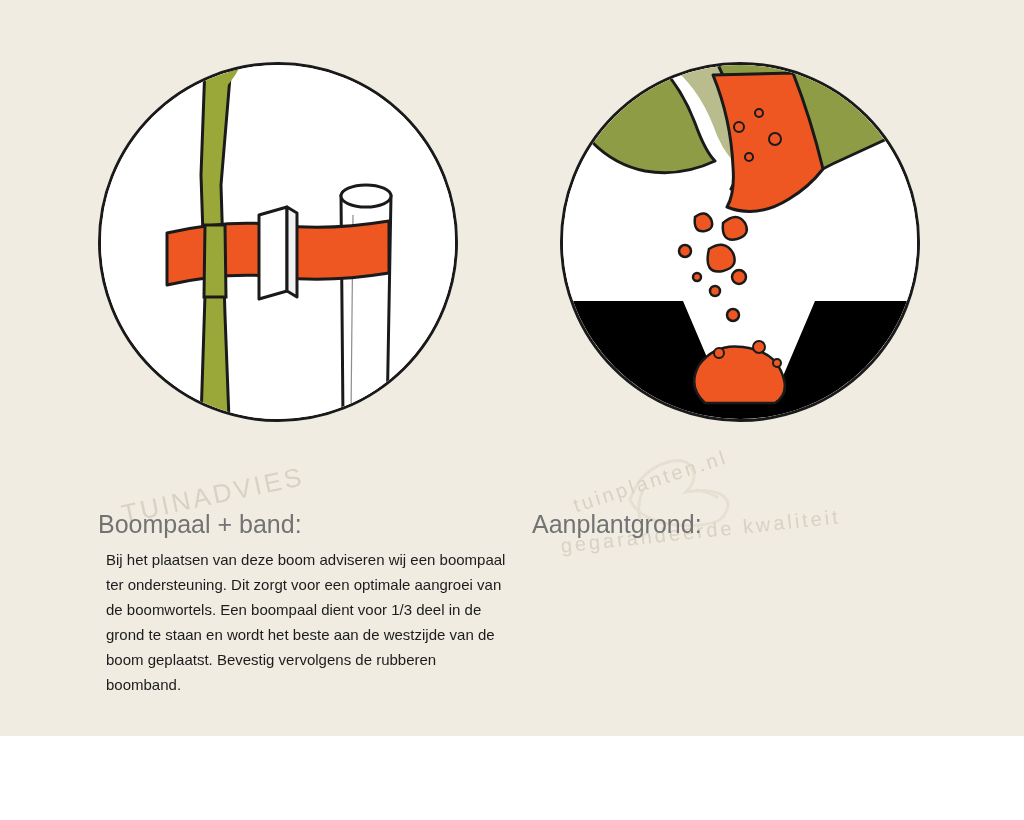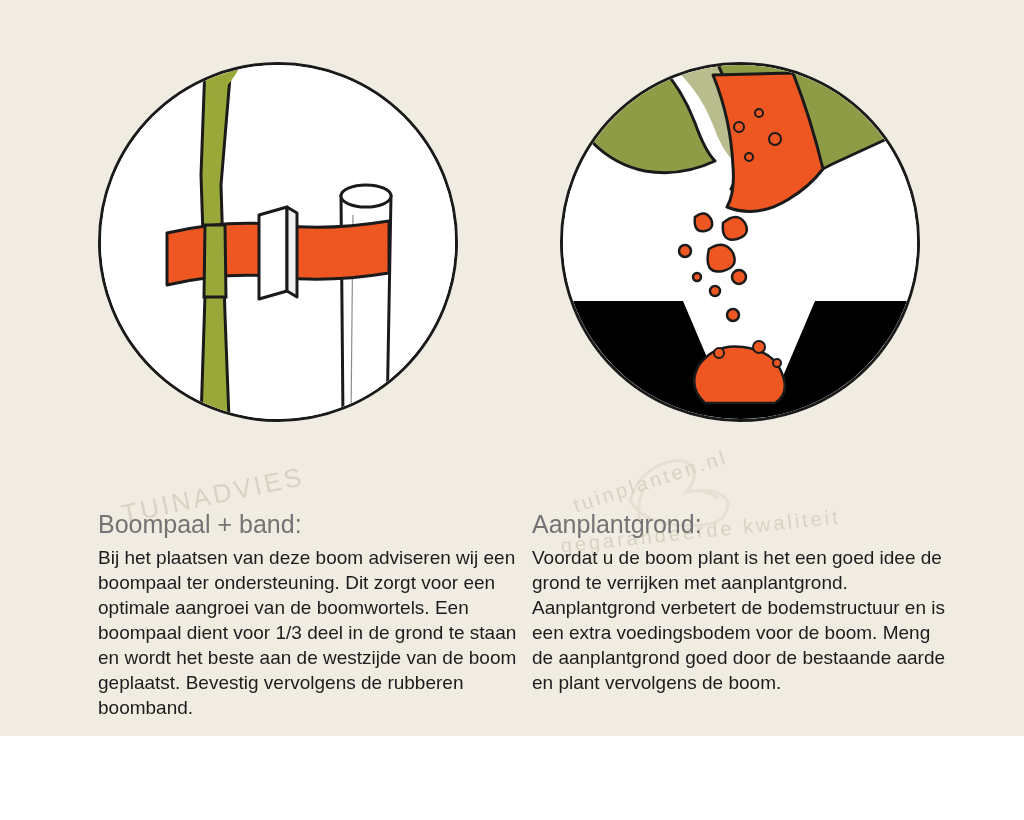--- a/index.html
+++ b/index.html
@@ -94,22 +94,22 @@
   .caption-right { left: 532px; top: 510px; }
 
   .caption h2 {
     margin: 0 0 6px 0;
     font-size: 25px;
     font-weight: 400;
     color: #737373;
     font-family: "Liberation Sans", sans-serif;
   }
   .caption p {
-    margin: 0;
-    font-size: 19px;
+    margin: 8px;
+    font-size: 15px;
     line-height: 25px;
     color: #1c1c1c;
     font-family: "Liberation Sans", sans-serif;
   }
   .bottom-strip {
     position: absolute;
     left: 0;
     bottom: 0;
     width: 1024px;
     height: 84px;
@@ -202,17 +202,16 @@
     </div>
   </div>
 
   <div class="caption caption-left">
     <h2>Boompaal + band:</h2>
     <p>Bij het plaatsen van deze boom adviseren wij een boompaal ter ondersteuning. Dit zorgt voor een optimale aangroei van de boomwortels. Een boompaal dient voor 1/3 deel in de grond te staan en wordt het beste aan de westzijde van de boom geplaatst. Bevestig vervolgens de rubberen boomband.</p>
   </div>
 
   <div class="caption caption-right">
     <h2>Aanplantgrond:</h2>
-    <p>Voordat u de boom plant is het een goed idee de grond te verrijken met aanplantgrond. Aanplantgrond verbetert de bodemstructuur en is een extra voedingsbodem voor de boom. Meng de aanplantgrond goed door de bestaande aarde en plant vervolgens de boom.</p>
   </div>
 
   <div class="bottom-strip"></div>
 </div>
 
 </body></html>

